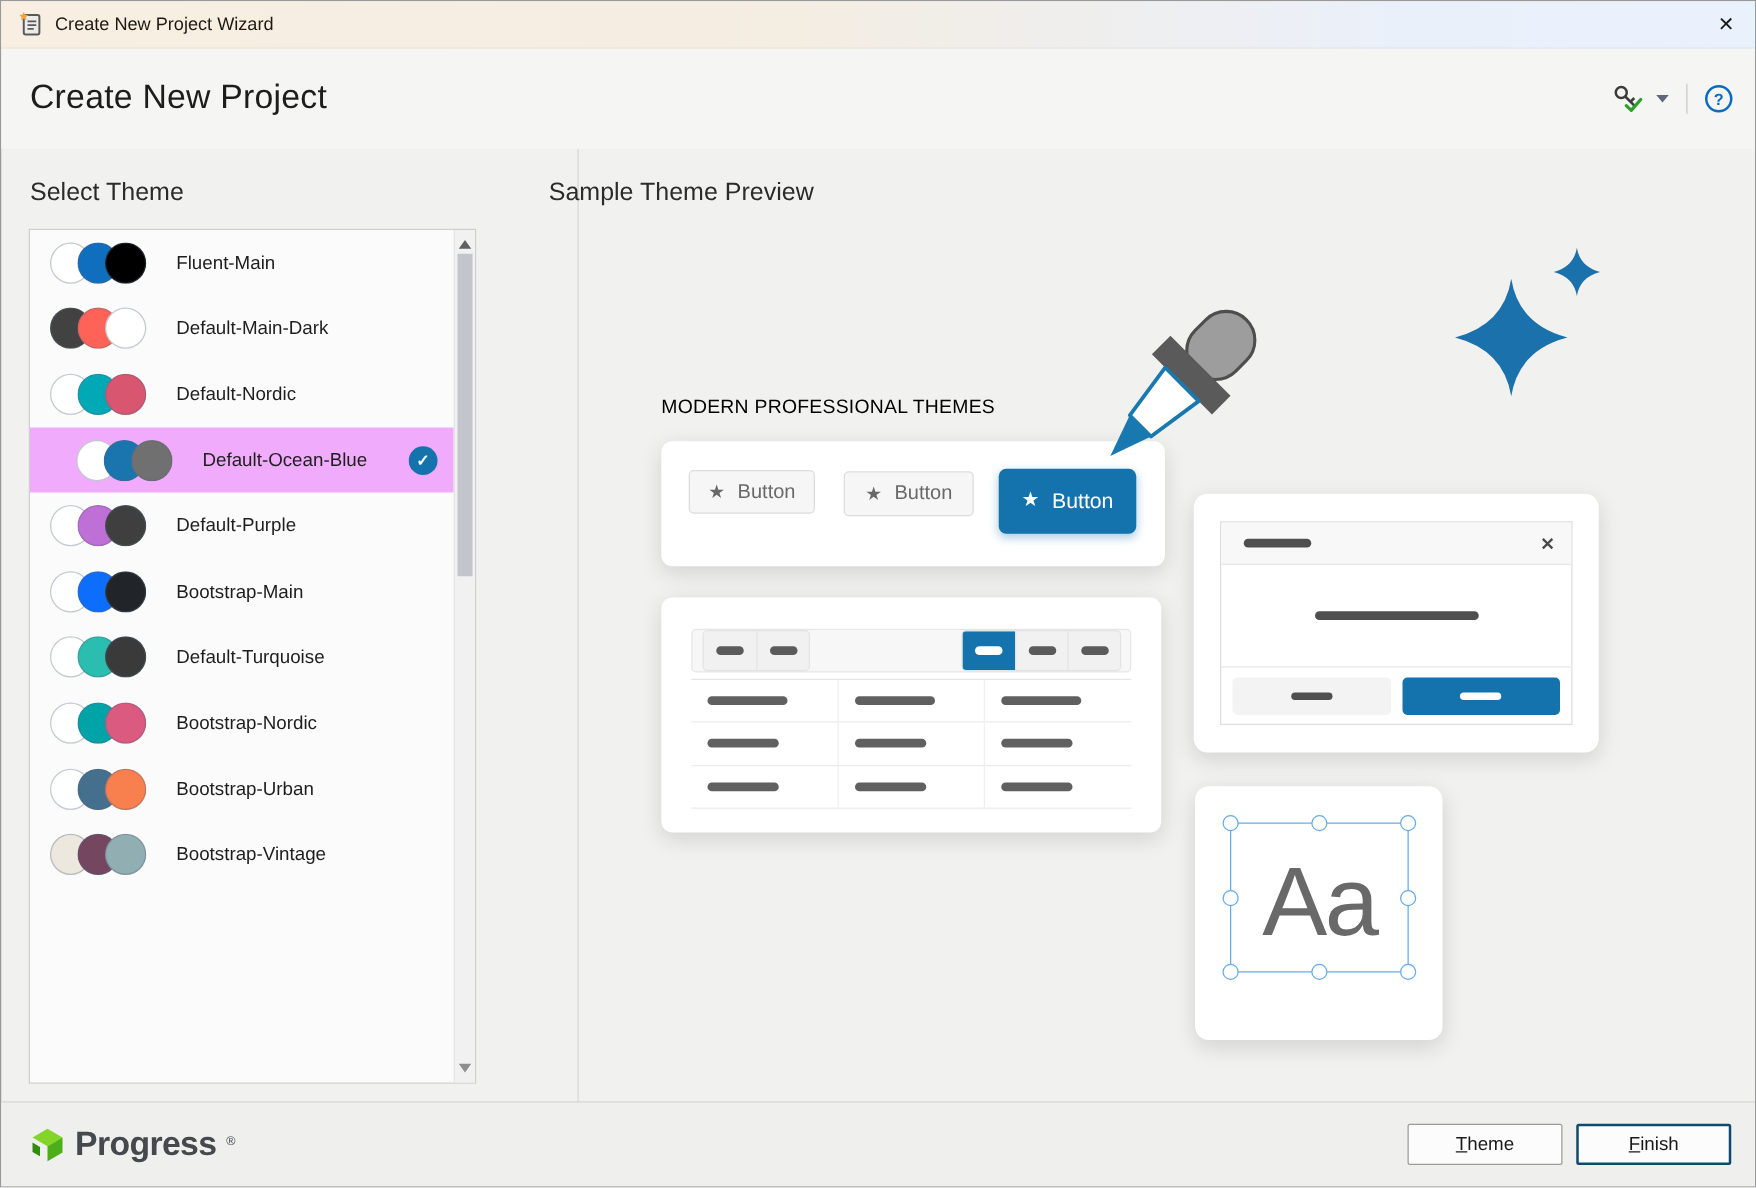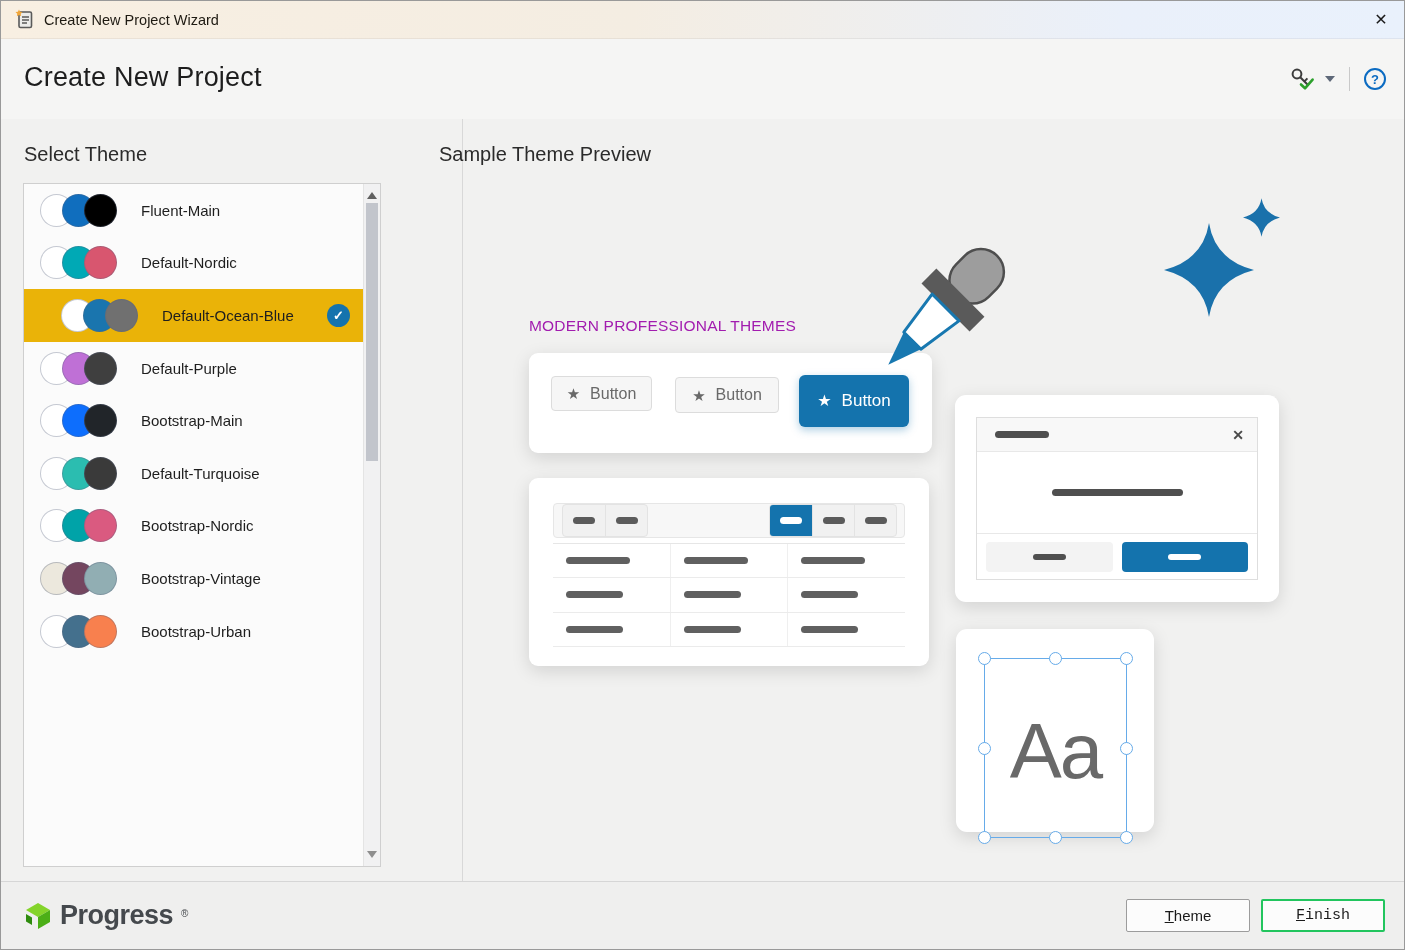--- a/index.html
+++ b/index.html
@@ -33,41 +33,41 @@
   .right-panel { position:absolute; left:401px; right:0; top:0; bottom:0; overflow:hidden; }
   .panel-heading { position:absolute; font-size:20px; font-weight:400; color:#2b2b2b; }
   .left-panel .panel-heading { left:23px; top:24px; }
   .right-panel .panel-heading { left:37px; top:24px; }
 
   
   .theme-list { position:absolute; left:22px; top:64px; width:358px; height:684px;
     background:#fbfbfb; border:1px solid #cfcfcf; }
   .theme-items { position:absolute; left:0; top:0; bottom:0; right:17px; display:flex; flex-direction:column; }
   .theme-item { height:52.6px; flex:0 0 52.6px; display:flex; align-items:center; padding-left:16px; position:relative; cursor:default; }
-  .theme-item.selected { background:#eab308;padding-left:37px; }
+  .theme-item.selected { background:#f0abfc;padding-left:37px; }
   .swatches { display:flex; }
   .swatch { width:33px; height:33px; border-radius:50%; border:1px solid rgba(90,100,125,0.35); }
   .swatch + .swatch { margin-left:-11px; }
   .theme-label { margin-left:24px; font-size:15px; color:#1e1e1e; }
   .check-badge { position:absolute; right:13px; width:23px; height:23px; border-radius:50%; background:var(--accent);
     color:#fff; font-size:13px; font-weight:bold; display:flex; align-items:center; justify-content:center; }
 
   
   .sb { position:absolute; top:0; right:0; bottom:0; width:17px; background:#f1f1f2; border-left:1px solid #e4e4e4; }
   .sb-up { position:absolute; top:8px; left:3px; width:0; height:0; border-left:5px solid transparent; border-right:5px solid transparent; border-bottom:7px solid #606060; }
   .sb-down { position:absolute; bottom:8px; left:3px; width:0; height:0; border-left:5px solid transparent; border-right:5px solid transparent; border-top:7px solid #8e8e8e; }
   .sb-thumb { position:absolute; top:19px; left:2px; width:12px; height:258px; background:#c2c5cc; }
 
   
   .sparkle { position:absolute; z-index:1; }
   .sparkle.big { left:762px; top:104px; width:90px; height:94px; }
   .sparkle.small { left:841px; top:78px; width:37px; height:41px; }
   .dropper { position:absolute; left:505px; top:112px; width:70px; height:160px; transform:rotate(45deg); z-index:3; }
 
-  .banner-text { position:absolute; left:127px; top:198px; font-size:15.5px; color:#a21caf; letter-spacing:0.2px; }
+  .banner-text { position:absolute; left:127px; top:198px; font-size:15.5px; color:#000000; letter-spacing:0.2px; }
 
   .card { position:absolute; background:#fff; border-radius:9px; box-shadow:0 5px 18px rgba(0,0,0,0.13); z-index:2; }
   .buttons-card { left:127px; top:234px; width:403px; height:100px; }
   .grid-card { left:127px; top:359px; width:400px; height:188px; }
   .dialog-card { left:553px; top:276px; width:324px; height:207px; border-radius:11px; }
   .aa-card { left:554px; top:510px; width:198px; height:203px; border-radius:11px; }
 
   
   .pv-btn { position:absolute; display:flex; align-items:center; justify-content:center; gap:10px;
     border-radius:4px; font-family:inherit; cursor:default; }
@@ -107,39 +107,39 @@
   .dlg-body { height:82px; border-bottom:1px solid #e8e8e8; display:flex; align-items:center; justify-content:center; }
   .dlg-body .dash { width:131px; background:#4f4f4f; }
   .dlg-footer { display:flex; gap:9px; padding:8px 9px; }
   .dlg-btn { flex:1; height:30px; border-radius:4px; display:flex; align-items:center; justify-content:center; }
   .dlg-btn.ghost { background:#f3f3f3; }
   .dlg-btn.ghost .dash { width:33px; height:6.5px; background:#4f4f4f; }
   .dlg-btn.solid { background:var(--accent); }
   .dlg-btn.solid .dash { width:33px; height:6.5px; background:#fff; }
 
   
-  .sel-box { position:absolute; left:28px; top:29px; width:143px; height:180px; border:1.5px solid #66abe9;
+  .sel-box { position:absolute; left:28px; top:29px; width:143px; height:120px; border:1.5px solid #66abe9;
     display:flex; align-items:center; justify-content:center; }
   .aa { font-size:78px; color:#696969; line-height:1; letter-spacing:-2px; padding-top:6px; }
   .handle { position:absolute; width:13px; height:13px; border-radius:50%; background:#fff; border:1.5px solid #66abe9; }
   .h-nw{left:-7px;top:-7px} .h-n{left:calc(50% - 6.5px);top:-7px} .h-ne{right:-7px;top:-7px}
   .h-w{left:-7px;top:calc(50% - 6.5px)} .h-e{right:-7px;top:calc(50% - 6.5px)}
   .h-sw{left:-7px;bottom:-7px} .h-s{left:calc(50% - 6.5px);bottom:-7px} .h-se{right:-7px;bottom:-7px}
 
   
   .footer { position:absolute; bottom:0; left:0; right:0; height:68px; background:#efefee; border-top:1px solid #d6d6d6;
     display:flex; align-items:center; padding:0 19px 0 22px; }
   .brand { display:flex; align-items:center; gap:7px; }
   .brand-text { font-size:27px; font-weight:600; color:#45494d; letter-spacing:-0.5px; }
   .brand-reg { font-size:10px; color:#45494d; align-self:flex-start; margin-top:8px; margin-left:1px; }
   .footer-buttons { margin-left:auto; display:flex; gap:11px; }
   .wf-btn { width:124px; height:33px; background:#fcfcfc; font-size:15px; color:#1a1a1a; font-family:inherit;
     display:flex; align-items:center; justify-content:center; border-radius:2px; }
   .wf-btn.back { border:1px solid #9c9c9c; }
-  .wf-btn.finish { border:2px solid #22c55e;font-family:Liberation Mono, monospace; }
+  .wf-btn.finish { border:2px solid #0c4a6e; }
   .mnemonic { display:inline-block; }
   .mnemonic::first-letter { text-decoration:underline; }
 </style>
 </head>
 <body>
 
 <div class="window">
 
   <div class="titlebar">
     <span style="display:flex">
@@ -183,20 +183,28 @@
             <div class="theme-item">
               <span class="swatches">
                 <span class="swatch" style="background: rgb(255, 255, 255);"></span>
                 <span class="swatch" style="background: rgb(16, 110, 190);"></span>
                 <span class="swatch" style="background: rgb(0, 0, 0);"></span>
               </span>
               <span class="theme-label">Fluent-Main</span>
             </div>
             <div class="theme-item">
               <span class="swatches">
+                <span class="swatch" style="background: rgb(66, 66, 66);"></span>
+                <span class="swatch" style="background: rgb(255, 99, 88);"></span>
+                <span class="swatch" style="background: rgb(255, 255, 255);"></span>
+              </span>
+              <span class="theme-label">Default-Main-Dark</span>
+            </div>
+            <div class="theme-item">
+              <span class="swatches">
                 <span class="swatch" style="background: rgb(255, 255, 255);"></span>
                 <span class="swatch" style="background: rgb(0, 169, 181);"></span>
                 <span class="swatch" style="background: rgb(216, 86, 111);"></span>
               </span>
               <span class="theme-label">Default-Nordic</span>
             </div>
             <div class="theme-item selected">
               <span class="swatches">
                 <span class="swatch" style="background: rgb(255, 255, 255);"></span>
                 <span class="swatch" style="background: rgb(26, 117, 174);"></span>
@@ -229,36 +237,36 @@
               </span>
               <span class="theme-label">Default-Turquoise</span>
             </div>
             <div class="theme-item">
               <span class="swatches">
                 <span class="swatch" style="background: rgb(255, 255, 255);"></span>
                 <span class="swatch" style="background: rgb(0, 163, 168);"></span>
                 <span class="swatch" style="background: rgb(218, 90, 128);"></span>
               </span>
               <span class="theme-label">Bootstrap-Nordic</span>
+            </div>
+            <div class="theme-item">
+              <span class="swatches">
+                <span class="swatch" style="background: rgb(255, 255, 255);"></span>
+                <span class="swatch" style="background: rgb(68, 112, 141);"></span>
+                <span class="swatch" style="background: rgb(248, 128, 78);"></span>
+              </span>
+              <span class="theme-label">Bootstrap-Urban</span>
             </div>
             <div class="theme-item">
               <span class="swatches">
                 <span class="swatch" style="background: rgb(236, 232, 221);"></span>
                 <span class="swatch" style="background: rgb(116, 70, 95);"></span>
                 <span class="swatch" style="background: rgb(145, 174, 179);"></span>
               </span>
               <span class="theme-label">Bootstrap-Vintage</span>
-            </div>
-            <div class="theme-item">
-              <span class="swatches">
-                <span class="swatch" style="background: rgb(255, 255, 255);"></span>
-                <span class="swatch" style="background: rgb(68, 112, 141);"></span>
-                <span class="swatch" style="background: rgb(248, 128, 78);"></span>
-              </span>
-              <span class="theme-label">Bootstrap-Urban</span>
             </div>
           </div>
         <div class="sb">
           <div class="sb-up"></div>
           <div class="sb-thumb"></div>
           <div class="sb-down"></div>
         </div>
       </div>
     </div>
 

